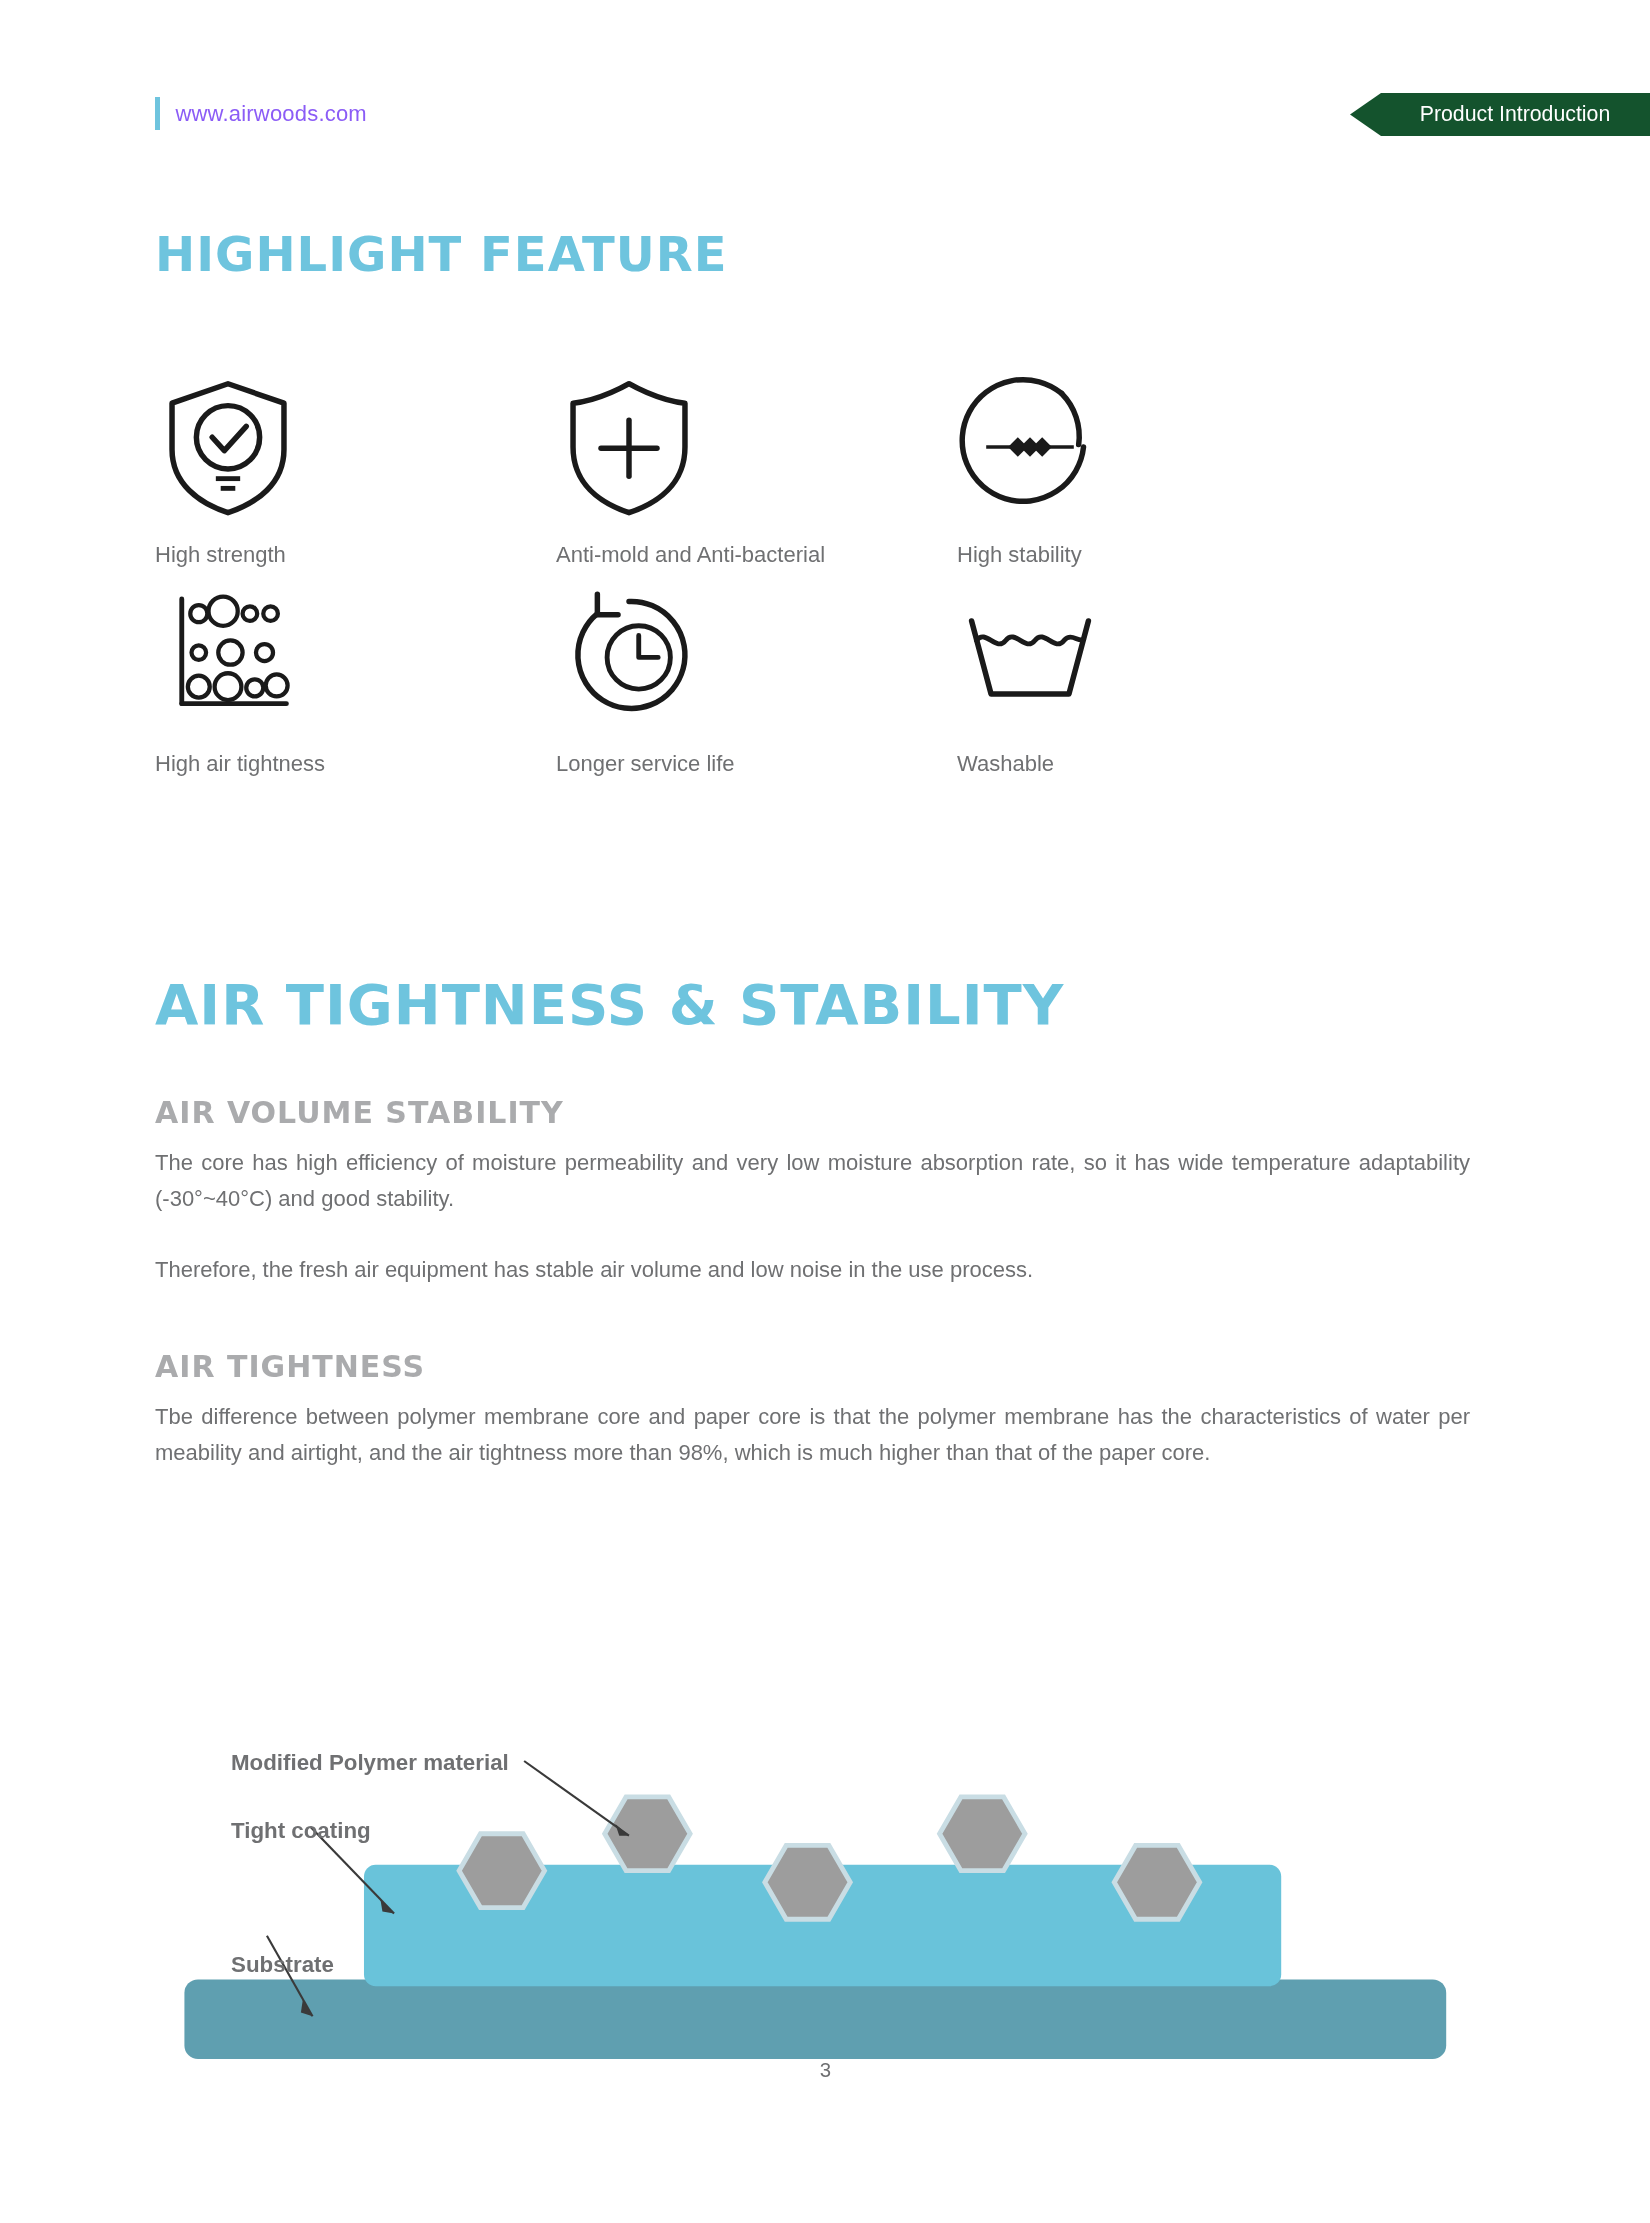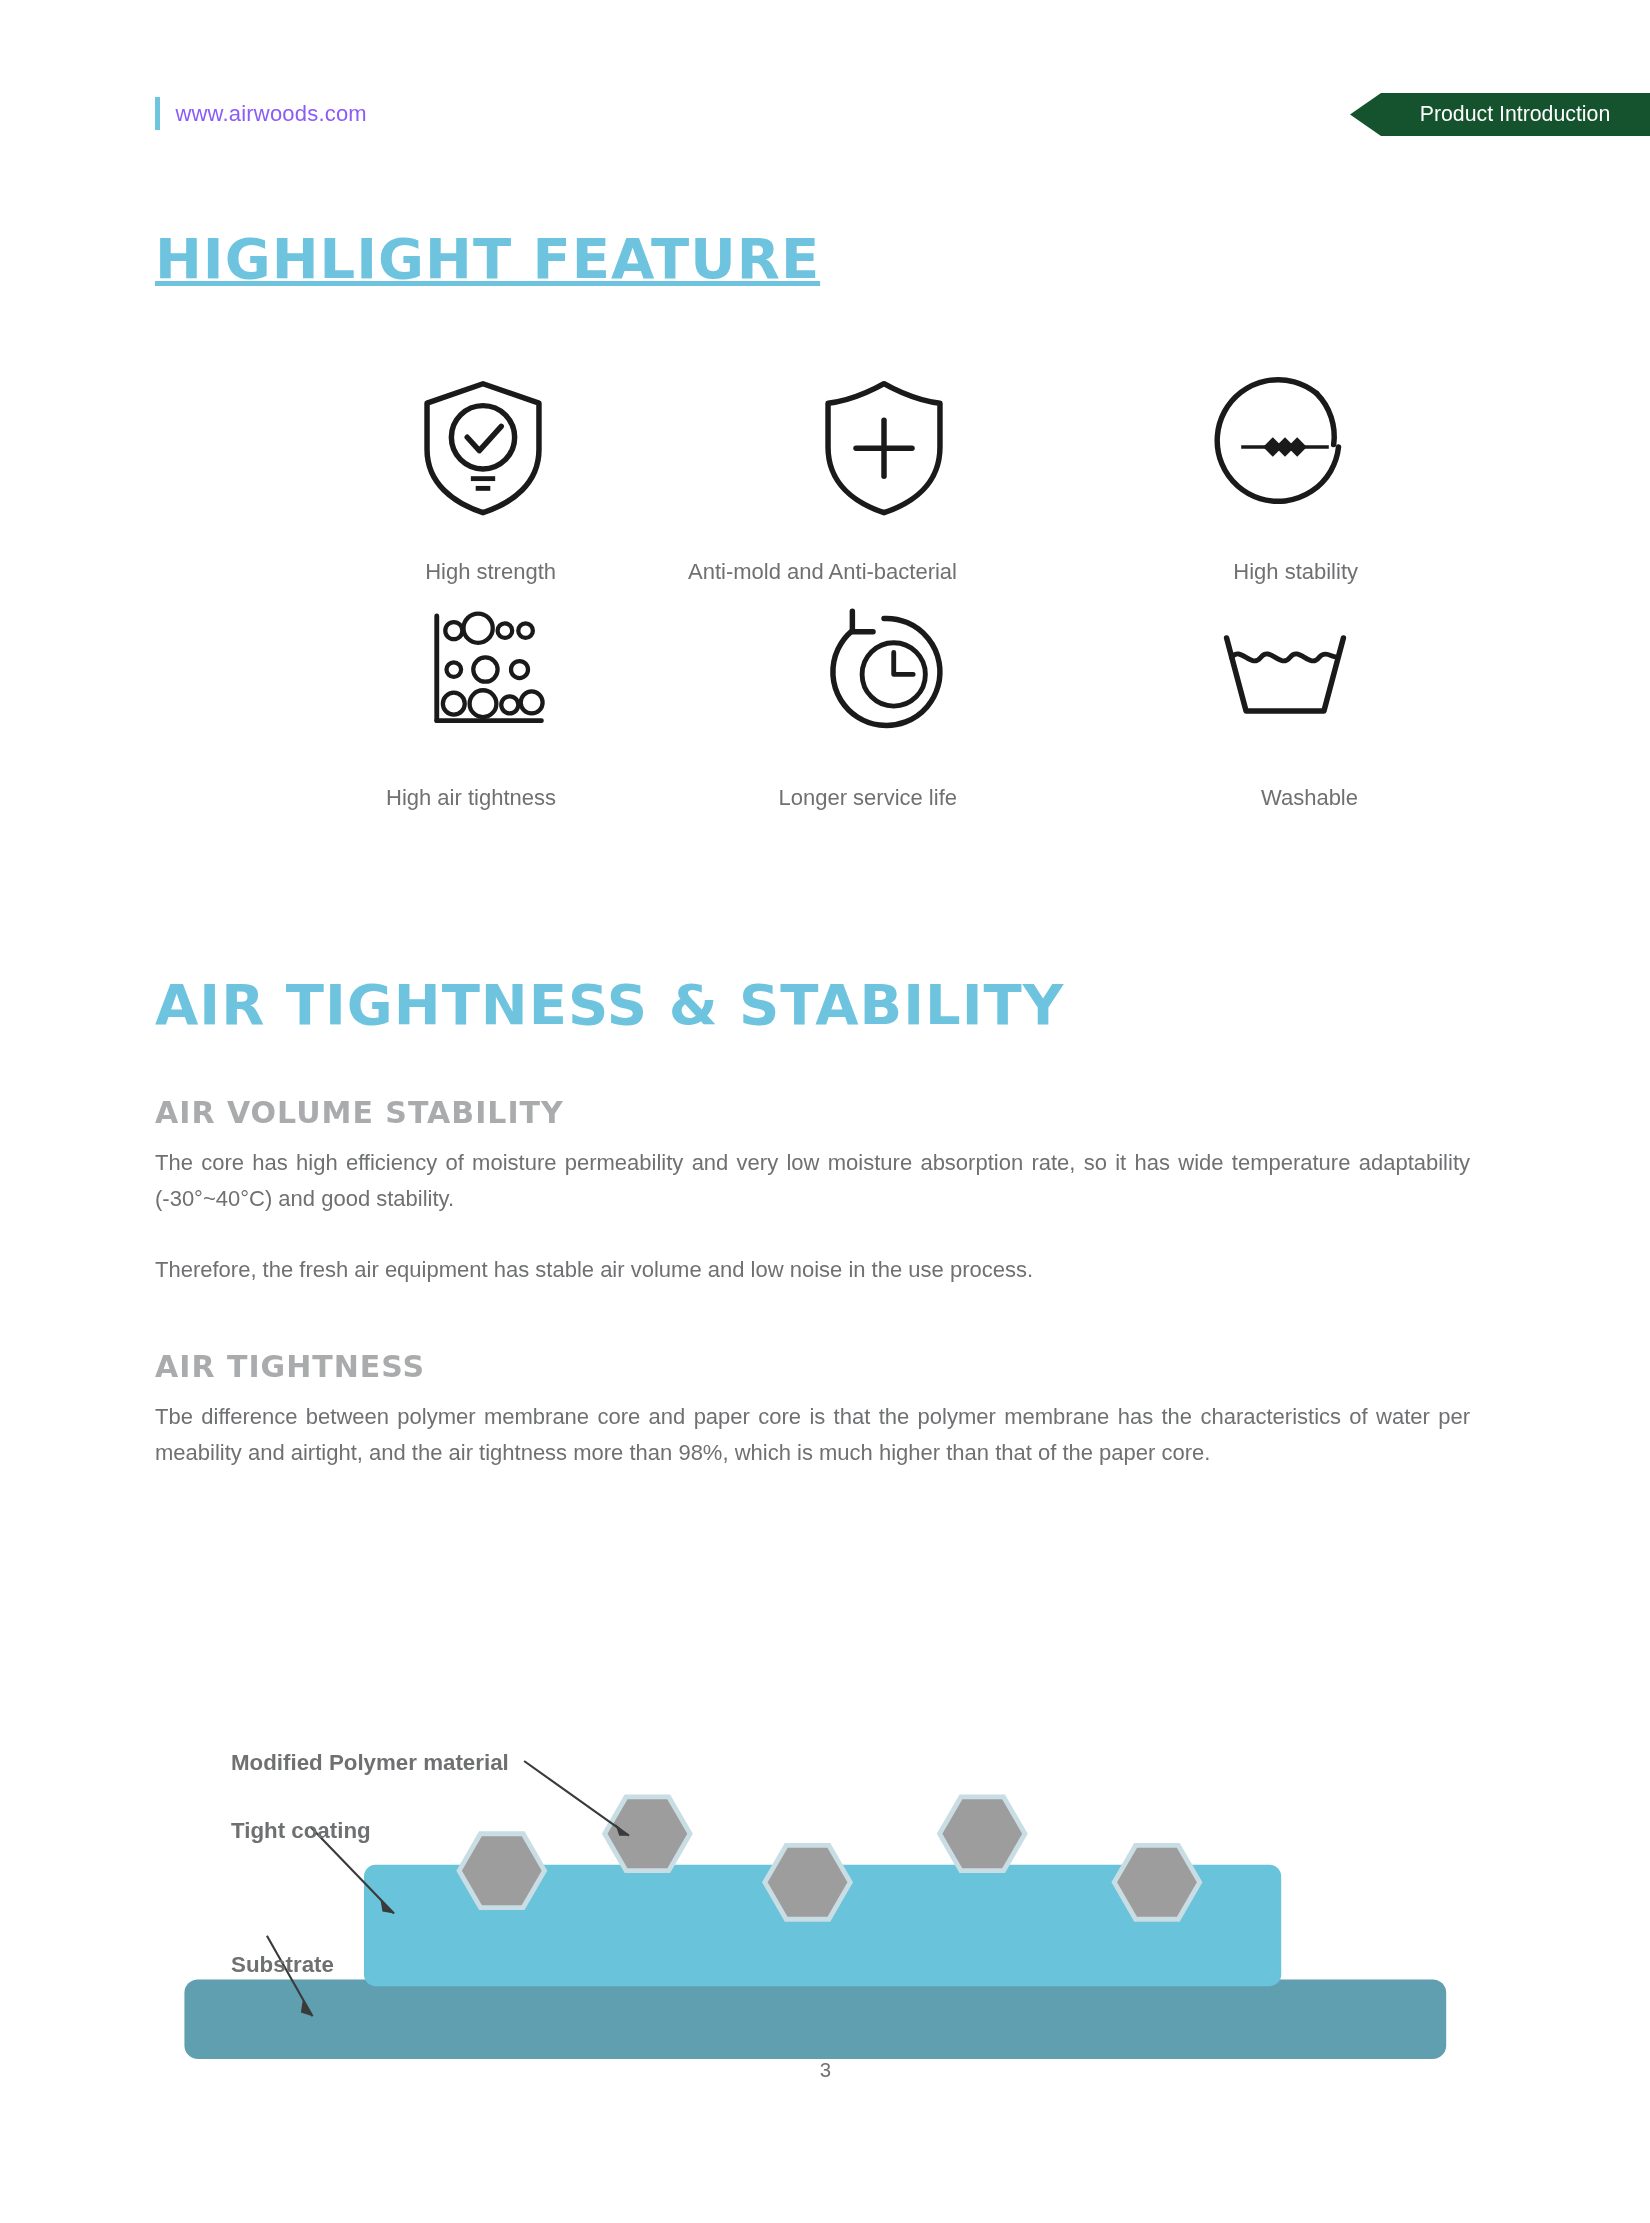--- a/index.html
+++ b/index.html
@@ -61,22 +61,21 @@
   .h1 {
     position: absolute;
     left: 155px;
     font-family: "DejaVu Sans", sans-serif;
     font-weight: bold;
     color: #6ec4de;
     letter-spacing: 1px;
   }
   #title-highlight {
     top: 226px;
-    font-size: 56px;
-    text-decoration: underline;
+    font-size: 48px;
   }
   #title-airtight {
     top: 972px;
     font-size: 56px;
   }
   .h2 {
     position: absolute;
     left: 155px;
     font-family: "DejaVu Sans", sans-serif;
     font-weight: bold;
@@ -95,22 +94,21 @@
     width: 1203px;
   }
   .feat-row {
     display: flex;
     width: 1203px;
   }
   .feat {
     width: 420px;
     display: flex;
     flex-direction: column;
-    align-items: flex-end;
-    gap: 17px;
+    align-items: flex-start;
   }
   .feat .ic {
     height: 175px;
     display: flex;
     align-items: center;
     justify-content: center;
   }
   .feat .cap {
     margin-top: 7.8px;
     font-size: 22px;

